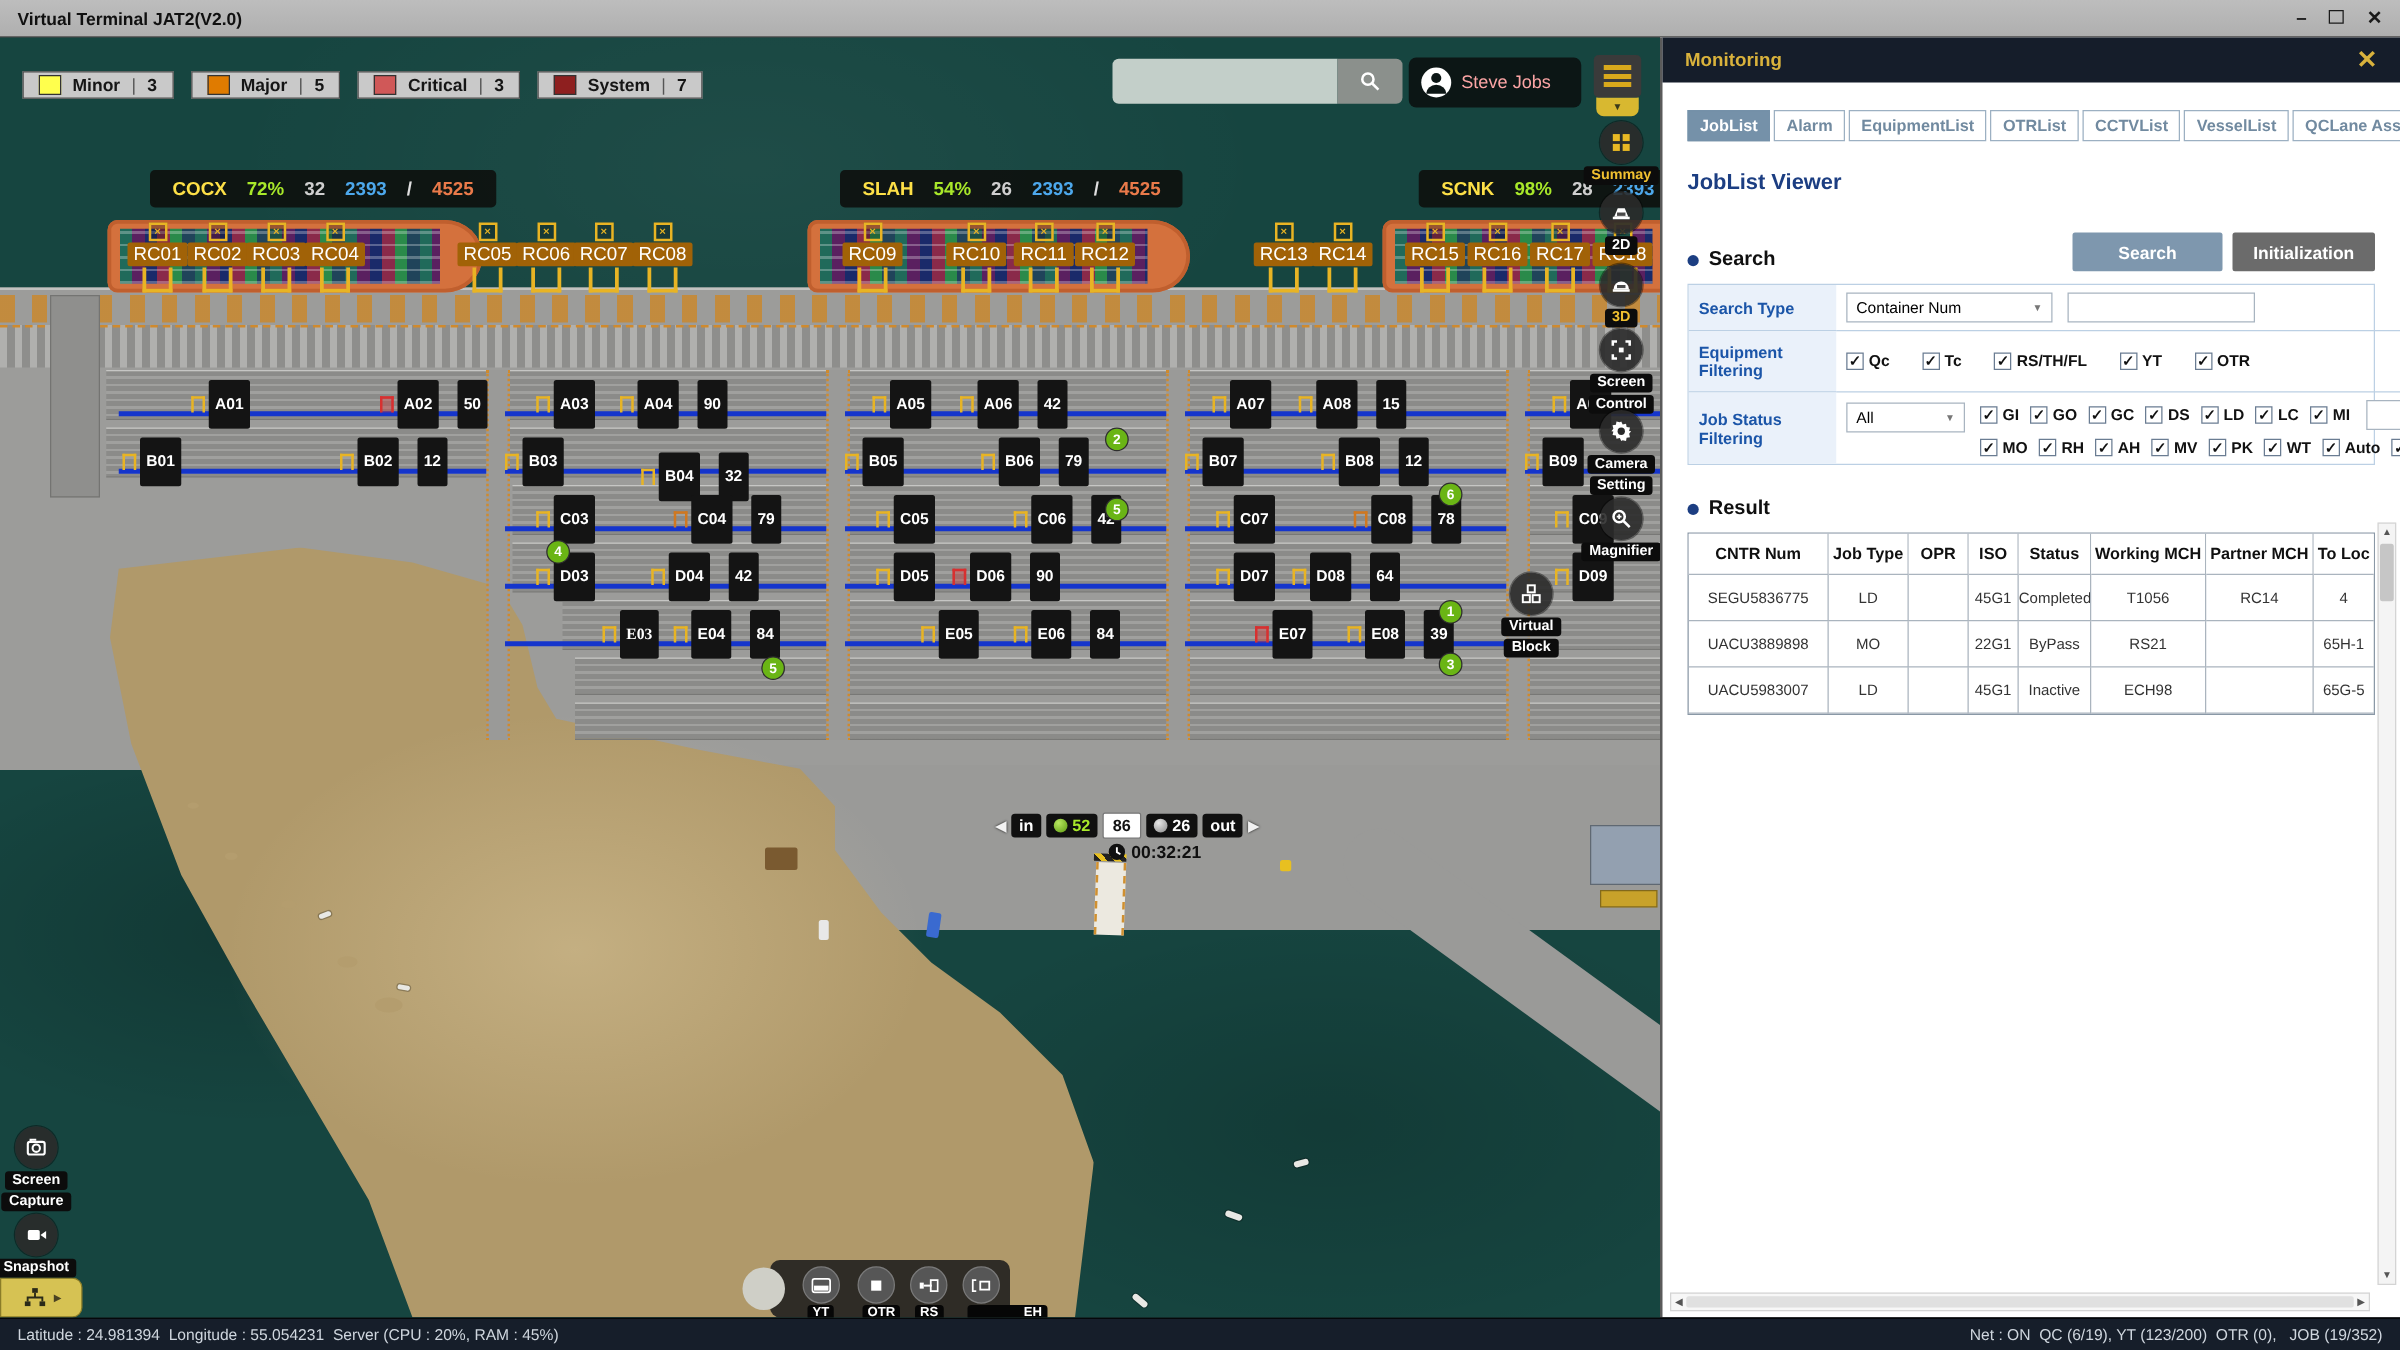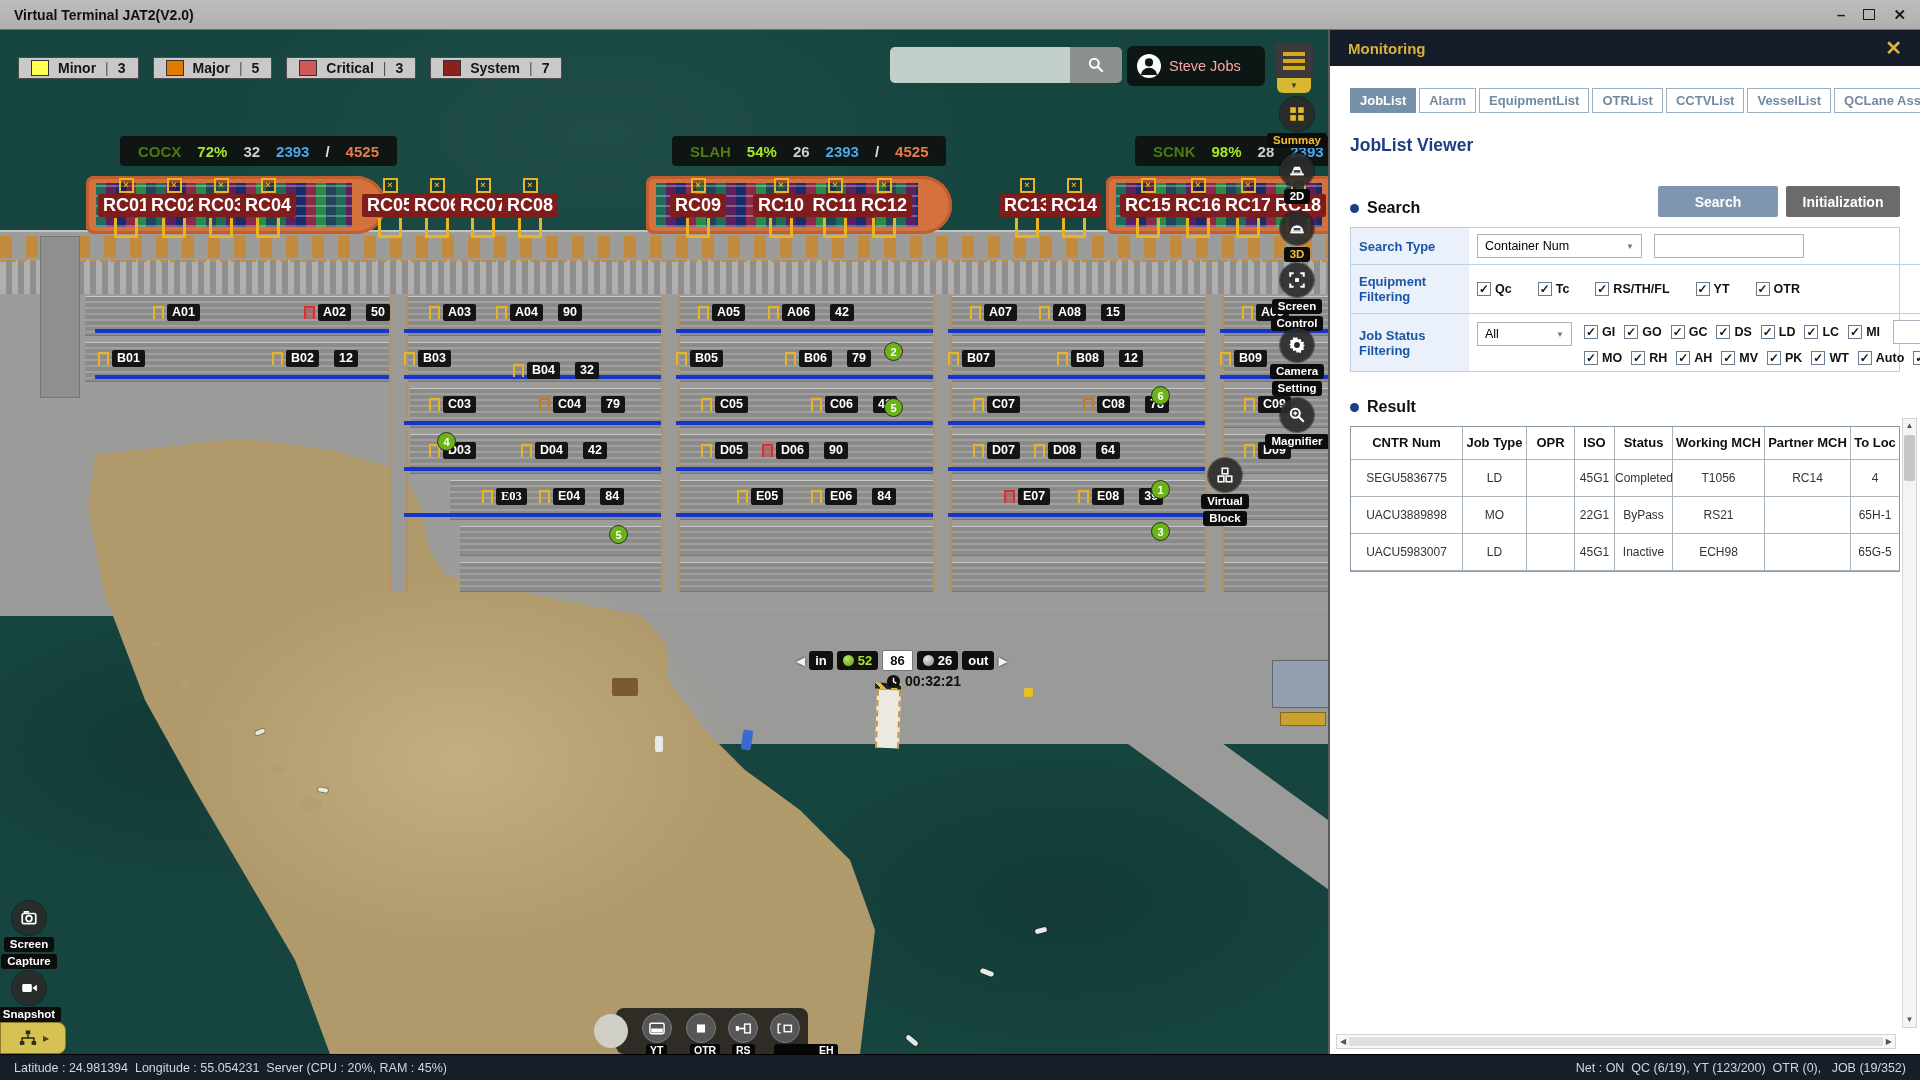--- a/index.html
+++ b/index.html
@@ -30,34 +30,34 @@
   .wharf{position:absolute;left:40px;top:206px;width:38px;height:160px;background:#8f8f8d;border:1px solid #747472;}
   .quay1{position:absolute;left:0;top:206px;width:1328px;height:22px;background:repeating-linear-gradient(90deg,#c9882e 0 12px,#9c9c9a 12px 26px);opacity:.85;}
   .quay2{position:absolute;left:0;top:230px;width:1328px;height:32px;background:repeating-linear-gradient(90deg,#b0b0ae 0 6px,#8e8e8c 6px 12px);border-top:2px dashed #cf8a2e;}
   .band{position:absolute;height:38px;background:repeating-linear-gradient(180deg,#8b8b89 0 4px,#a0a09e 4px 6px);border-top:1px solid #c6c6c4;border-bottom:1px solid #787876;}
   .vroad{position:absolute;width:15px;top:266px;height:296px;background:#9a9a98;border-left:2px dotted #cf8a2e;border-right:2px dotted #cf8a2e;z-index:3;}
   .bluebar{position:absolute;height:4px;background:#1535cc;z-index:4;}
   .block{position:absolute;display:flex;align-items:center;gap:3px;z-index:5;}
   .rtg{width:11px;height:13px;border:2.5px solid #e8b424;border-bottom:none;box-sizing:border-box;}
   .rtg.red{border-color:#d83030;background:rgba(216,48,48,.35);}
   .rtg.orange{border-color:#d07820;}
-  .blk-chip,.cnt-chip{background:#141414;color:#fff;font-size:12.5px;font-weight:700;padding:1px 5px;border-radius:2px;line-height:15px;}
+  .blk-chip,.cnt-chip{background:#141414;color:#fff;font-size:12.5px;font-weight:700;padding:12px 5px;border-radius:2px;line-height:15px;}
   .cnt-chip{margin-left:12px;}
   .gbadge{position:absolute;width:17px;height:17px;border-radius:50%;background:#6ab515;border:1.5px solid #2e2e2e;color:#fff;font-size:11px;font-weight:700;display:flex;align-items:center;justify-content:center;z-index:6;}
   
   .ship{position:absolute;top:146px;height:58px;background:#d4713d;border-radius:8px 30px 30px 8px / 8px 29px 29px 8px;box-shadow:inset 0 0 0 3px #c05f2e;z-index:2;}
   .ship .cargo{position:absolute;top:7px;bottom:7px;left:10px;right:34px;background:
      repeating-linear-gradient(0deg,rgba(255,255,255,.28) 0 2px,transparent 2px 10px),
      repeating-linear-gradient(90deg,#206a5a 0 10px,#5a2060 10px 20px,#1a2a6a 20px 30px,#8a2a4a 30px 40px,#2a8a4a 40px 50px,#20445a 50px 60px);}
   .crane{position:absolute;top:148px;width:50px;display:flex;flex-direction:column;align-items:center;z-index:7;}
   .crane-top{width:11px;height:11px;border:2px solid #e8b424;background:rgba(20,20,20,.3);display:flex;align-items:center;justify-content:center;color:#e8b424;font-size:9px;line-height:1;font-weight:700;}
-  .rc-chip{background:#7f1d1d;color:#fff;font-size:18px;font-weight:700;padding:1px 5px;border-radius:2px;margin-top:1px;white-space:nowrap;}
+  .rc-chip{background:#a16207;color:#fff;font-size:15px;font-weight:400;padding:1px 5px;border-radius:2px;margin-top:1px;white-space:nowrap;}
   .crane-legs{width:24px;height:20px;border-left:3px solid #e8b424;border-right:3px solid #e8b424;border-bottom:3px solid #e8b424;box-sizing:border-box;margin-top:1px;}
   .berth{position:absolute;top:106px;height:30px;background:rgba(14,17,15,.93);border-radius:4px;display:flex;align-items:center;gap:16px;padding:0 18px;font-size:15px;font-weight:700;z-index:8;white-space:nowrap;}
-  .berth .bname{color:#4d7c0f;}.berth .bpct{color:#a8e82a;}.berth .bmov{color:#cfcfcf;}
+  .berth .bname{color:#fde047;}.berth .bpct{color:#a8e82a;}.berth .bmov{color:#cfcfcf;}
   .berth .bdone{color:#4da8ec;}.berth .bslash{color:#e0e0e0;}.berth .btotal{color:#ea7a4a;}
   
   .legend{position:absolute;left:18px;top:27px;display:flex;gap:14px;z-index:9;}
   .lbadge{background:#c9c9c9;border:1px solid #4c4c4c;display:flex;align-items:center;gap:9px;padding:2px 12px;font-size:14px;font-weight:700;color:#151515;}
   .lsw{width:16px;height:14px;border:1px solid #333;}
   .lsep{color:#555;font-weight:400;}
   
   .searchbar{position:absolute;left:890px;top:17px;display:flex;z-index:9;}
   .searchbar input{width:160px;height:36px;border:none;background:#c3cfc9;border-radius:5px 0 0 5px;padding:0 10px;font-size:14px;outline:none;}
   .search-btn{width:52px;height:36px;background:#8b908c;border:none;border-radius:0 5px 5px 0;display:flex;align-items:center;justify-content:center;cursor:pointer;}

